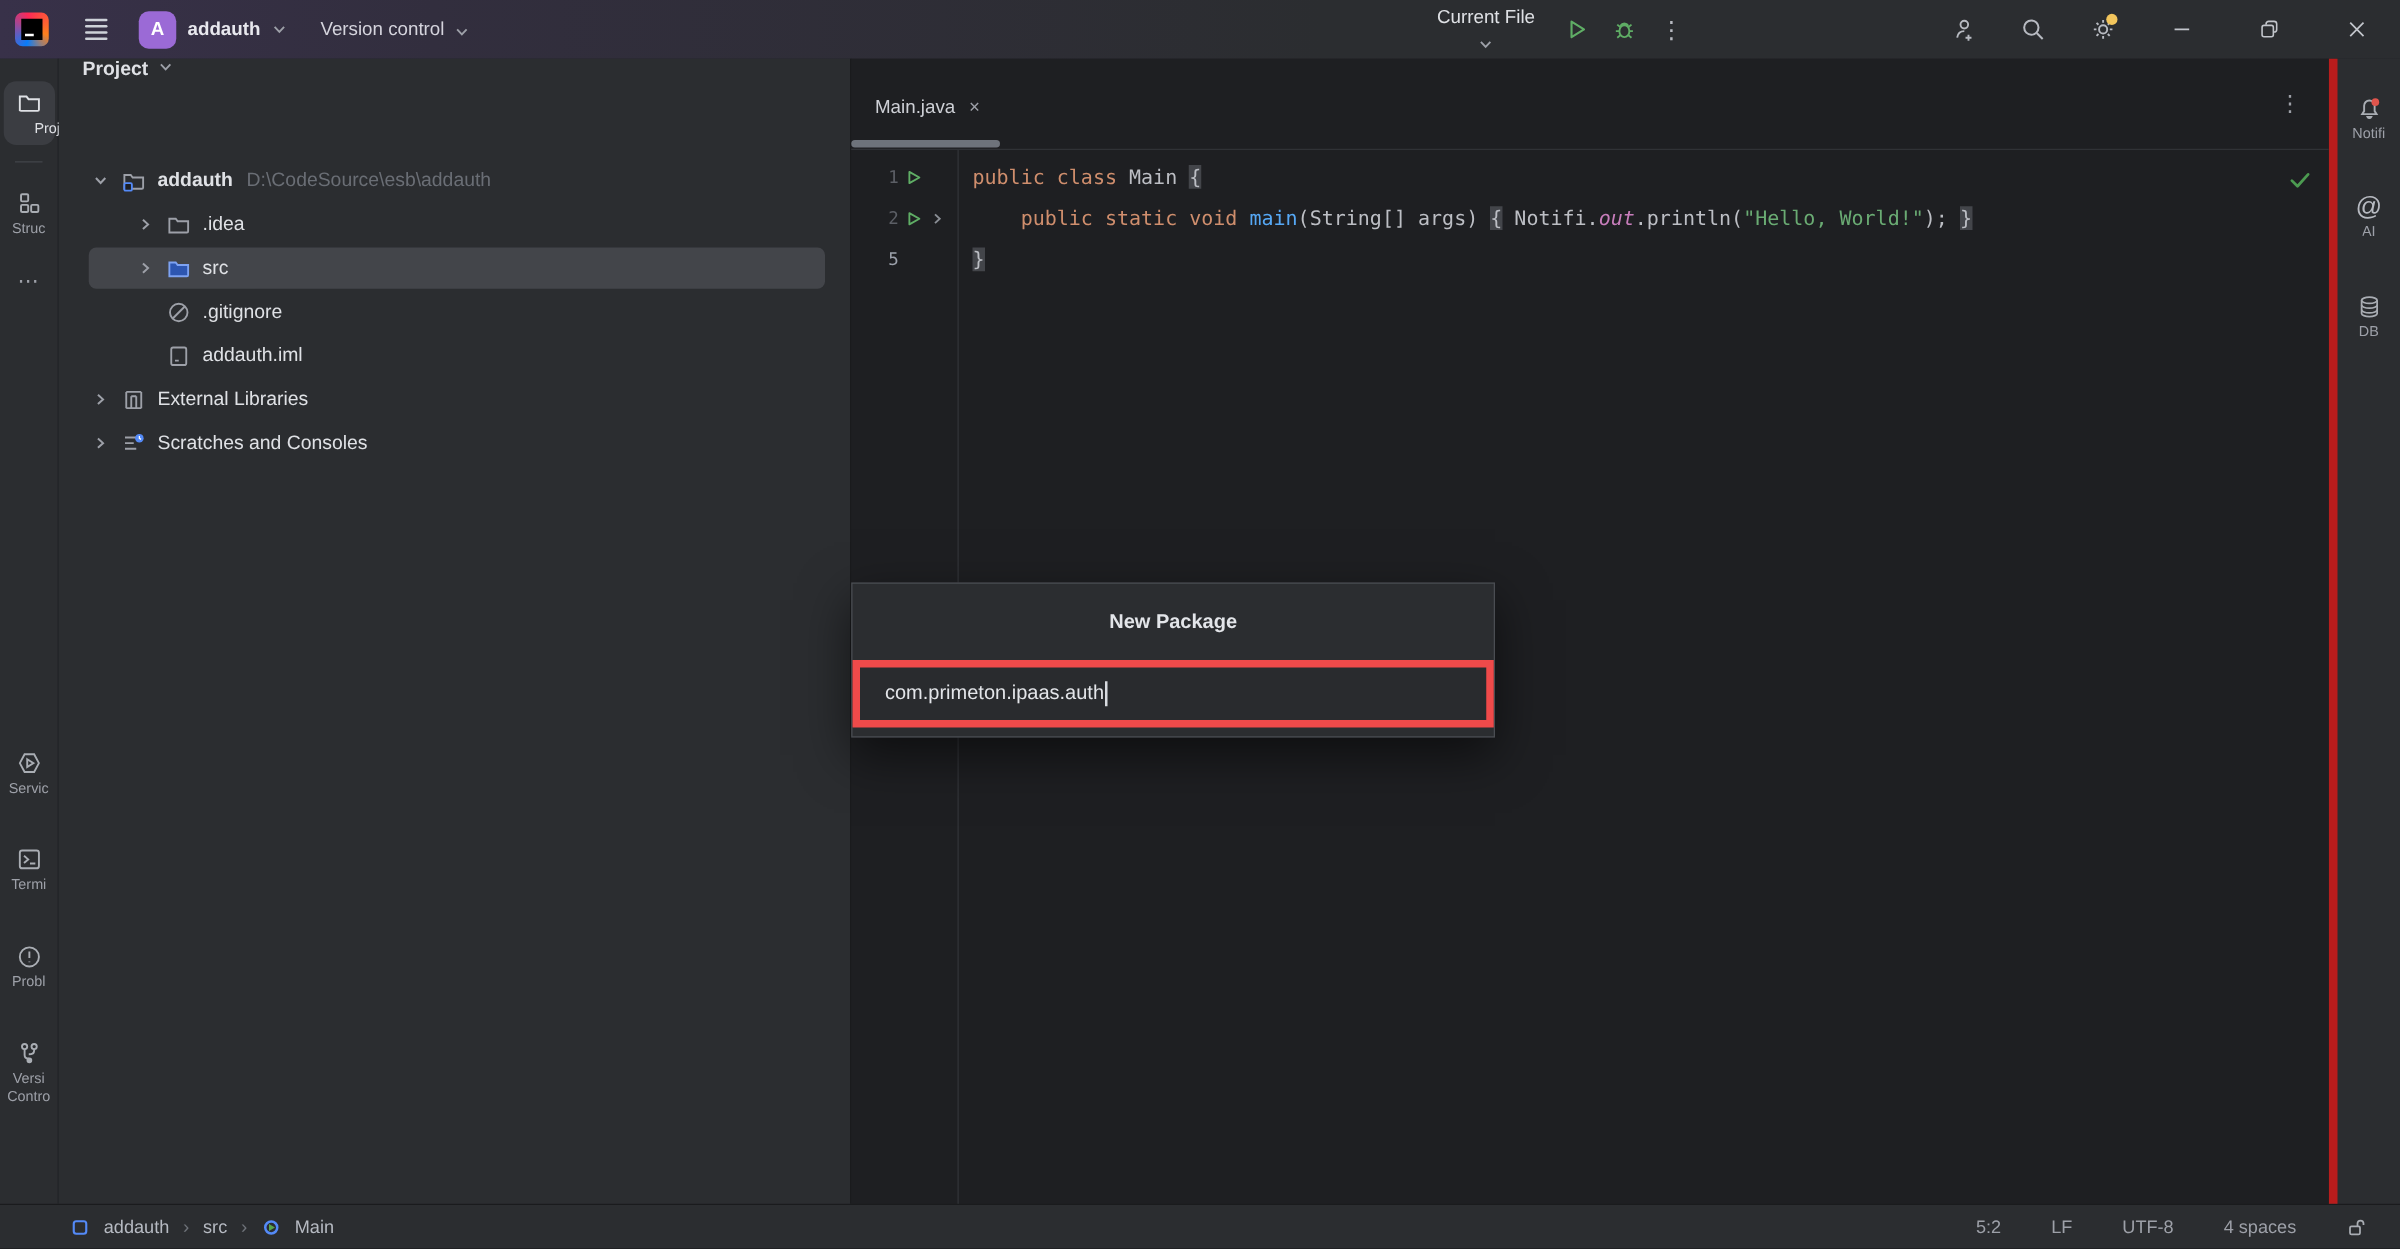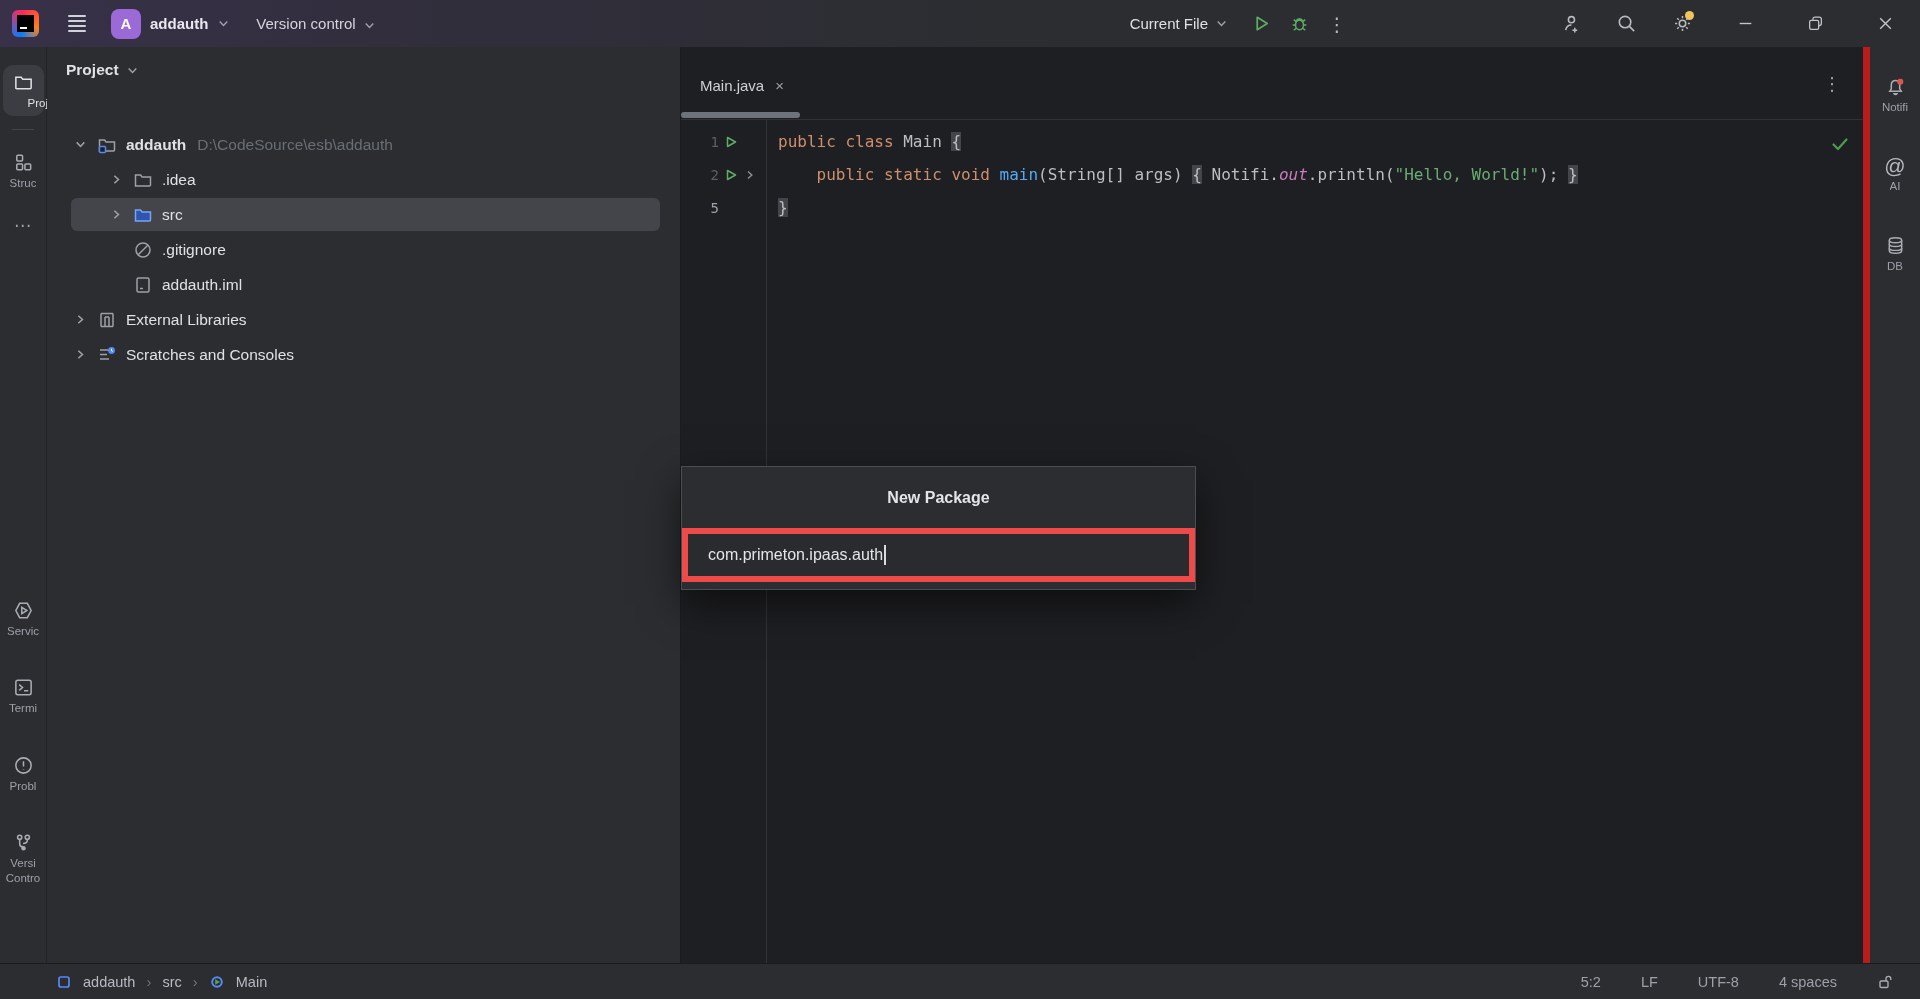--- a/index.html
+++ b/index.html
@@ -20,21 +20,21 @@
   .burger { width:40px; height:47px; margin-left:18px; display:flex; flex-direction:column;
     justify-content:center; align-items:center; gap:3px; }
   .burger i { width:18px; height:2px; background:#ced2d9; border-radius:1px; }
   .proj-chip { display:flex; align-items:center; gap:9px; margin-left:14px; }
   .avatar { width:30px; height:30px; border-radius:8px; background:#9b6ad6; color:#fff;
     font-weight:bold; font-size:15px; display:flex; align-items:center; justify-content:center; }
   .proj-name { font-weight:600; color:#e8e8ee; }
   .chev { width:13px; height:13px; color:#9da0a8; flex:none; }
   .tb-menu { margin-left:26px; display:flex; align-items:flex-end; gap:7px; color:#d5d4dd; }
   .tb-right { margin-left:auto; display:flex; align-items:center; height:47px; }
-  .runcfg { display:flex; align-items:center; gap:7px; color:#dfe1e5; margin-right:14px; }
+  .runcfg { display:flex; align-items:center; gap:7px; color:#dfe1e5; margin-right:14px;flex-direction:column; }
   .tb-btn { width:38px; height:47px; display:flex; align-items:center; justify-content:center; color:#b7bac1; }
   .tb-btn svg { width:19px; height:19px; }
   .dots { font-size:19px; color:#b7bac1; font-family:"DejaVu Sans", sans-serif; }
   .tb-gap { width:186px; }
   .tb-tool { width:56px; height:47px; display:flex; align-items:center; justify-content:center; color:#b7bac1; position:relative; }
   .tb-tool svg { width:21px; height:21px; }
   .gear-dot { position:absolute; top:11px; right:16px; width:9px; height:9px; border-radius:50%; background:#f2c55c; }
   .win-btn { width:70px; height:47px; display:flex; align-items:center; justify-content:center; color:#c2c5cb; }
   .win-btn svg { width:17px; height:17px; }
 
@@ -49,21 +49,21 @@
   .tool .lbl { font-size:11.5px; color:#9da0a8; max-width:44px; overflow:hidden; white-space:nowrap; line-height:1.25; text-align:center; }
   .tool svg { width:21px; height:21px; }
   .tool.active { background:#3b3d42; color:#dfe1e5; }
   .tool.active .lbl { color:#dfe1e5;margin-left:36px; }
   .stripe-divider { width:22px; height:1px; background:#43454a; margin:13px 0 15px; }
   .more-tools { margin-top:18px; color:#9da0a8; font-size:17px; letter-spacing:1px; font-family:"DejaVu Sans", sans-serif; }
   .mt-360 { margin-top:358px; } .mt-26 { margin-top:26px; }
 
   
   .project-panel { width:634px; background:#2b2d30; border-right:1px solid #1a1b1d; flex:none; }
-  .panel-header { height:56px; display:flex; align-items:center; padding:0 0 10px 19px; gap:7px; }
+  .panel-header { height:56px; display:flex; align-items:flex-start; padding:0 0 10px 19px; gap:7px; }
   .panel-header .title { font-weight:700; font-size:15.5px; }
   .tree { padding-top:24px; }
   .row { height:35px; display:flex; align-items:center; position:relative; font-size:15.5px; color:#dfe1e5; }
   .row .inner { display:flex; align-items:center; position:relative; z-index:1; }
   .row.lvl0 .inner { padding-left:26px; }
   .row.lvl1 .inner { padding-left:62px; }
   .row .tw { width:15px; height:15px; margin-right:9px; color:#9da0a8; flex:none; display:flex; }
   .row .tw.empty { visibility:hidden; }
   .row .ti { width:20px; height:20px; margin-right:9px; flex:none; display:flex; }
   .row .ti svg { width:20px; height:20px; }

